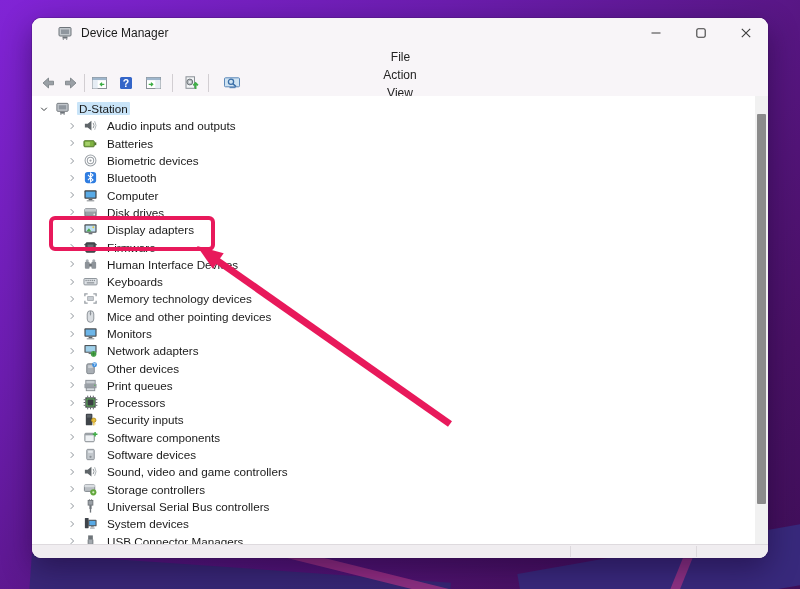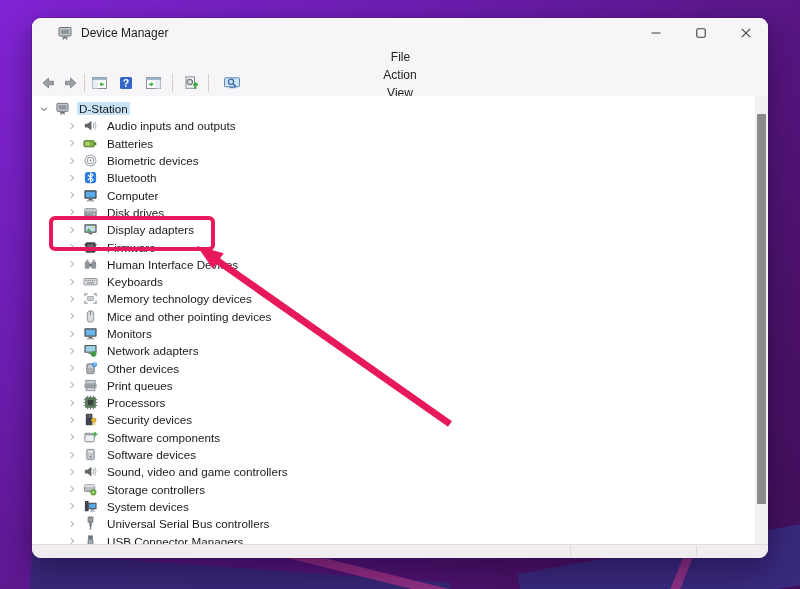--- a/index.html
+++ b/index.html
@@ -464,21 +464,21 @@
           </span>
           <span class="ticon">
             <svg width="15" height="15" viewBox="0 0 16 16">
               <rect x="3" y="1.8" width="7" height="12.4" rx="1" fill="#3f444a"></rect>
               <rect x="4.2" y="3" width="4.6" height="3" fill="#5b6167"></rect>
               <circle cx="11.5" cy="8.8" r="2.3" fill="#e9bf3e" stroke="#b8921f"></circle>
               <rect x="10.9" y="10.8" width="1.2" height="3.6" fill="#e9bf3e"></rect>
               <rect x="12.1" y="12.2" width="1.3" height="1" fill="#e9bf3e"></rect>
             </svg>
           </span>
-          <span class="tlabel">Security devices</span>
+          <span class="tlabel">Security inputs</span>
         </div>
         <div class="trow">
           <span class="chev">
             <svg width="10" height="10" viewBox="0 0 16 16">
               <path d="M6 3.5 l4.5 4.5 L6 12.5" stroke="#8d9399" stroke-width="1.6" fill="none"></path>
             </svg>
           </span>
           <span class="ticon">
             <svg width="15" height="15" viewBox="0 0 16 16">
               <rect x="2" y="3.5" width="10" height="9" rx="1" fill="#eef1f4" stroke="#7d8389"></rect>
@@ -526,20 +526,36 @@
           </span>
           <span class="ticon">
             <svg width="15" height="15" viewBox="0 0 16 16">
               <rect x="1.5" y="3" width="11" height="7" rx="1" fill="#b9bec3" stroke="#7d8389"></rect>
               <rect x="1.5" y="3" width="11" height="2.5" fill="#d9dde1"></rect>
               <circle cx="11" cy="11" r="3.3" fill="#63a83e"></circle>
               <circle cx="11" cy="11" r="1.2" fill="#d8ecc8"></circle>
             </svg>
           </span>
           <span class="tlabel">Storage controllers</span>
+        </div>
+        <div class="trow">
+          <span class="chev">
+            <svg width="10" height="10" viewBox="0 0 16 16">
+              <path d="M6 3.5 l4.5 4.5 L6 12.5" stroke="#8d9399" stroke-width="1.6" fill="none"></path>
+            </svg>
+          </span>
+          <span class="ticon">
+            <svg width="15" height="15" viewBox="0 0 16 16">
+              <rect x="5.5" y="1.5" width="5" height="5" fill="#9aa0a6" stroke="#6e7479"></rect>
+              <path d="M6.9 1.5 V.3 M9.1 1.5 V.3" stroke="#6e7479"></path>
+              <rect x="6.8" y="6.5" width="2.4" height="4.2" fill="#6e7479"></rect>
+              <path d="M8 10.7 v3.8" stroke="#6e7479" stroke-width="1.4"></path>
+            </svg>
+          </span>
+          <span class="tlabel">Universal Serial Bus controllers</span>
         </div>
         <div class="trow">
           <span class="chev">
             <svg width="10" height="10" viewBox="0 0 16 16">
               <path d="M6 3.5 l4.5 4.5 L6 12.5" stroke="#8d9399" stroke-width="1.6" fill="none"></path>
             </svg>
           </span>
           <span class="ticon">
             <svg width="15" height="15" viewBox="0 0 16 16">
               <rect x="2" y="2" width="4" height="11" rx="0.5" fill="#3f444a"></rect>
@@ -552,36 +568,20 @@
           <span class="tlabel">System devices</span>
         </div>
         <div class="trow">
           <span class="chev">
             <svg width="10" height="10" viewBox="0 0 16 16">
               <path d="M6 3.5 l4.5 4.5 L6 12.5" stroke="#8d9399" stroke-width="1.6" fill="none"></path>
             </svg>
           </span>
           <span class="ticon">
             <svg width="15" height="15" viewBox="0 0 16 16">
-              <rect x="5.5" y="1.5" width="5" height="5" fill="#9aa0a6" stroke="#6e7479"></rect>
-              <path d="M6.9 1.5 V.3 M9.1 1.5 V.3" stroke="#6e7479"></path>
-              <rect x="6.8" y="6.5" width="2.4" height="4.2" fill="#6e7479"></rect>
-              <path d="M8 10.7 v3.8" stroke="#6e7479" stroke-width="1.4"></path>
-            </svg>
-          </span>
-          <span class="tlabel">Universal Serial Bus controllers</span>
-        </div>
-        <div class="trow">
-          <span class="chev">
-            <svg width="10" height="10" viewBox="0 0 16 16">
-              <path d="M6 3.5 l4.5 4.5 L6 12.5" stroke="#8d9399" stroke-width="1.6" fill="none"></path>
-            </svg>
-          </span>
-          <span class="ticon">
-            <svg width="15" height="15" viewBox="0 0 16 16">
               <rect x="5.5" y="1.5" width="5" height="4" fill="#6e7479"></rect>
               <rect x="5.5" y="5.5" width="5" height="5.5" rx="0.8" fill="#a4aab0" stroke="#6e7479"></rect>
               <path d="M8 11 v3.5" stroke="#6e7479" stroke-width="1.4"></path>
             </svg>
           </span>
           <span class="tlabel">USB Connector Managers</span>
         </div>
       </div>
     <div class="vscroll">
       <div class="vthumb"></div>

